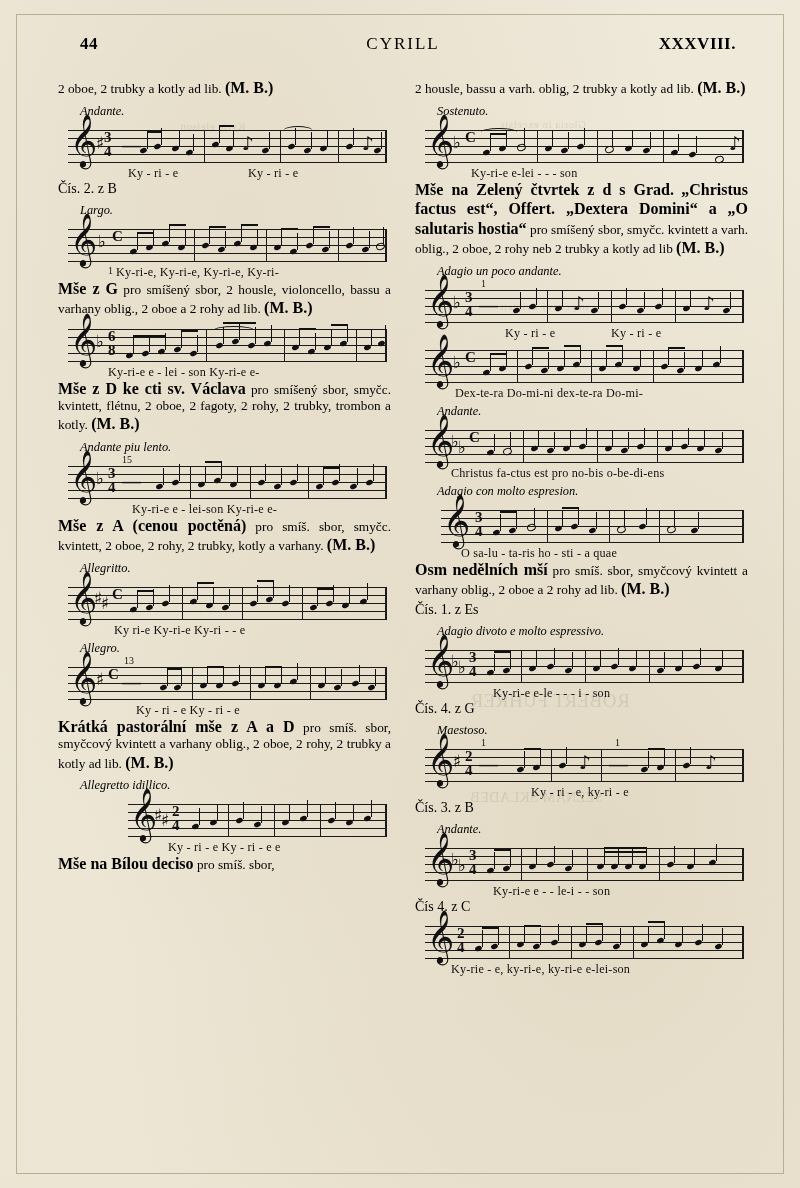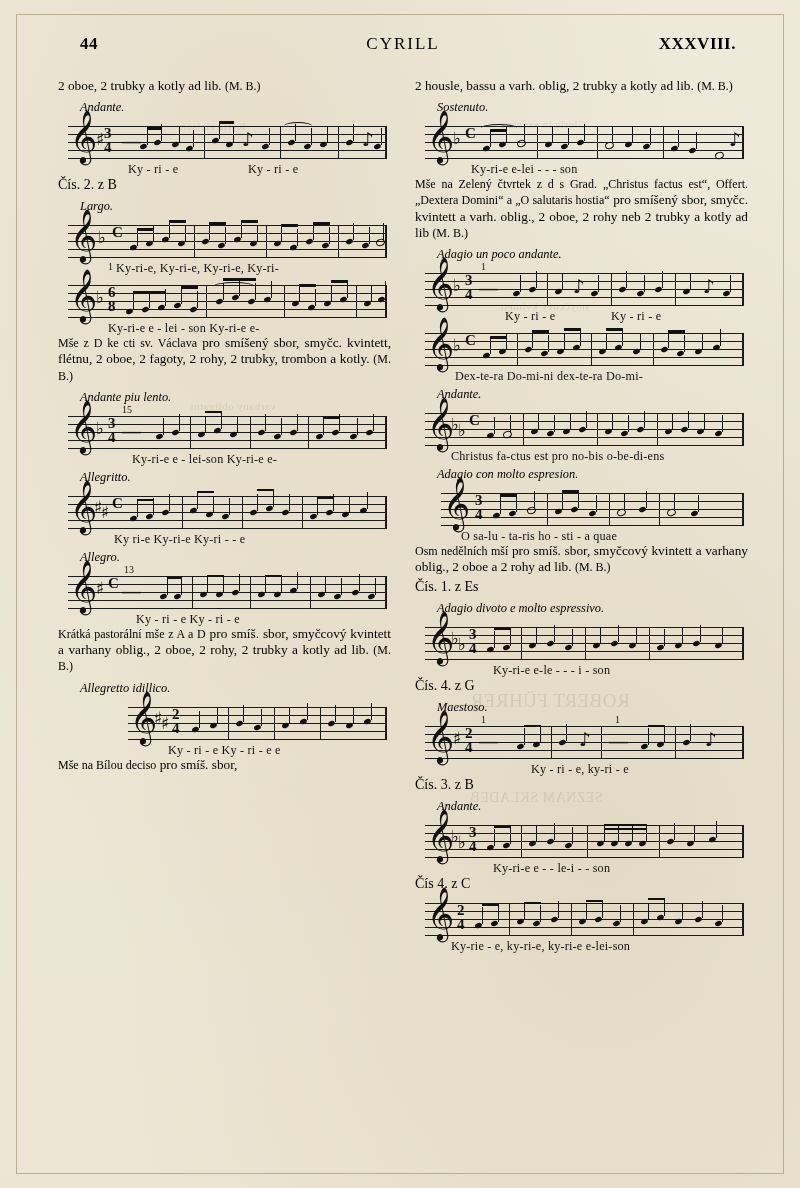--- a/index.html
+++ b/index.html
@@ -88,21 +88,21 @@
     width: 333px;
   }
 
   p.txt {
     margin: 0 0 1px 0;
     font-size: 13.3px;
     line-height: 1.22;
     text-align: left;
   }
   p.txt.jst { text-align: justify; }
-  .bigb { font-weight: normal; font-size: 12px; }
+  .bigb { font-weight: bold; font-size: 16px; }
   .tempo {
     font-style: italic;
     font-size: 12.4px;
     margin: 6px 0 1px 22px;
   }
   .num {
     font-size: 14px;
     margin: 3px 0 0 0;
   }
 
@@ -360,20 +360,25 @@
               <div class="stem" style="left:285px; top:-2px;"></div>
             <div class="note" style="left:294px; top:18px;"></div>
               <div class="stem" style="left:301px; top:2px;"></div>
             <div class="note open" style="left:308px; top:14px;"></div>
               <div class="stem" style="left:315px; top:-2px;"></div>
             <div class="barend"></div>
           </div>
           <div class="lyric" style="left:58px; top:46px;">Ky-ri-e,  Ky-ri-e,  Ky-ri-e,   Ky-ri-</div>
         </div>
 
+        <p class="txt jst">
+          <span class="bigb">Mše z G</span>
+          <span>pro smíšený sbor, 2 housle, violoncello, bassu a varhany oblig., 2 oboe a 2 rohy ad lib.</span>
+          <span class="bigb">(M. B.)</span>
+        </p>
 
 
         <div class="music">
           <div class="staff">
             <div class="line"></div>
               <div class="line"></div>
               <div class="line"></div>
               <div class="line"></div>
               <div class="line"></div>
             <div class="clef">𝄞</div>
@@ -476,20 +481,25 @@
             <div class="beam" style="left:255px; top:1px; width:17px;"></div>
             <div class="note" style="left:282px; top:18px;"></div>
               <div class="stem" style="left:289px; top:2px;"></div>
             <div class="note" style="left:298px; top:14px;"></div>
               <div class="stem" style="left:305px; top:-2px;"></div>
             <div class="barend"></div>
           </div>
           <div class="lyric" style="left:74px; top:46px;">Ky-ri-e   e - lei-son  Ky-ri-e e-</div>
         </div>
 
+        <p class="txt jst">
+          <span class="bigb">Mše z A (cenou poctěná)</span>
+          <span>pro smíš. sbor, smyčc. kvintett, 2 oboe, 2 rohy, 2 trubky, kotly a varhany.</span>
+          <span class="bigb">(M. B.)</span>
+        </p>
 
         <div class="tempo">Allegritto.</div>
 
         <div class="music">
           <div class="staff">
             <div class="line"></div>
               <div class="line"></div>
               <div class="line"></div>
               <div class="line"></div>
               <div class="line"></div>

